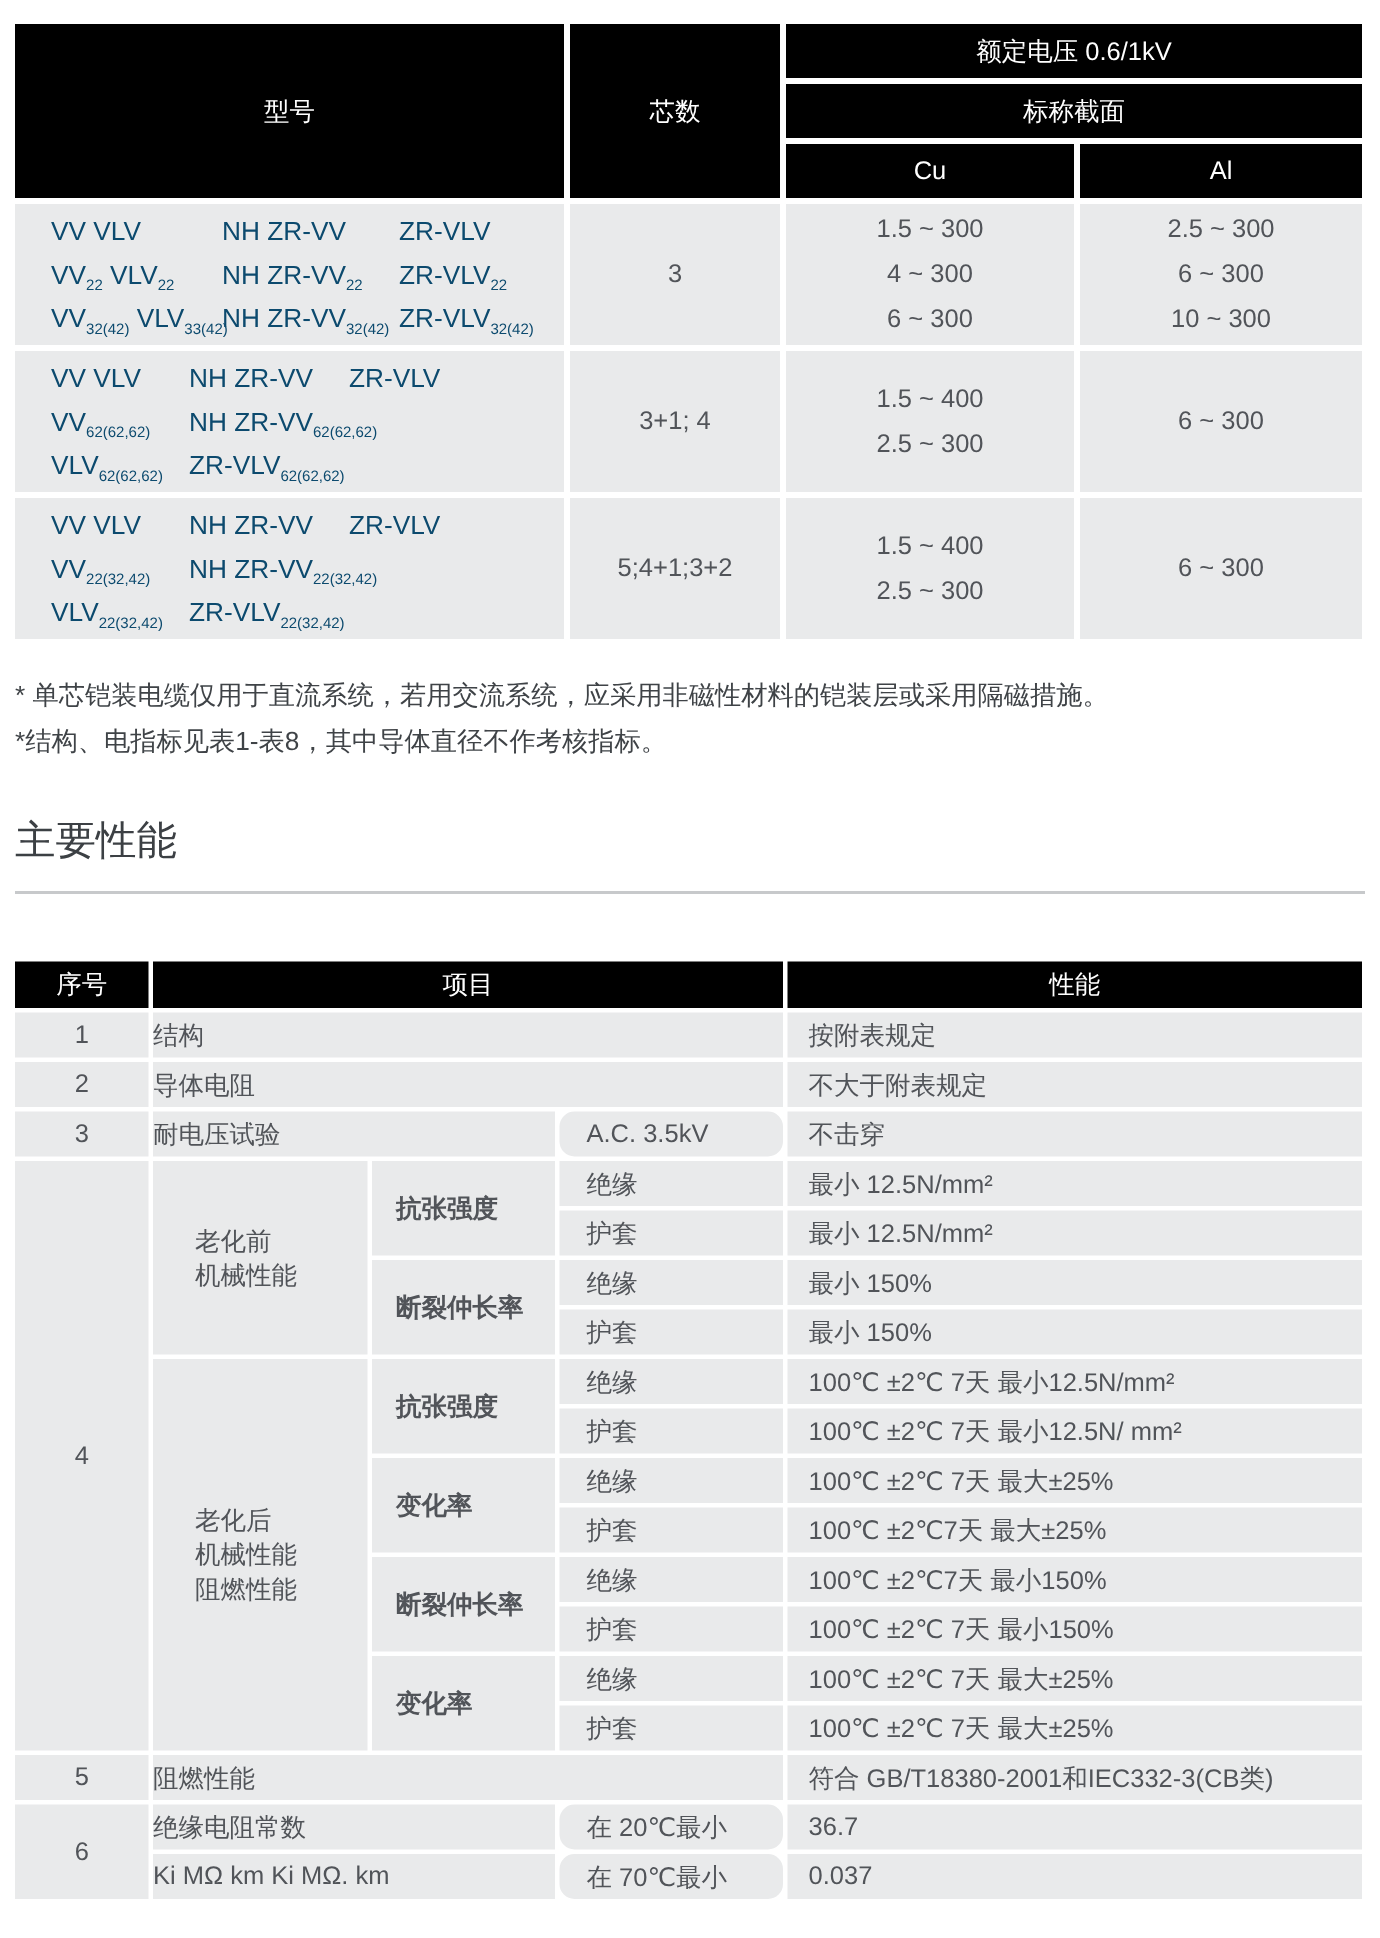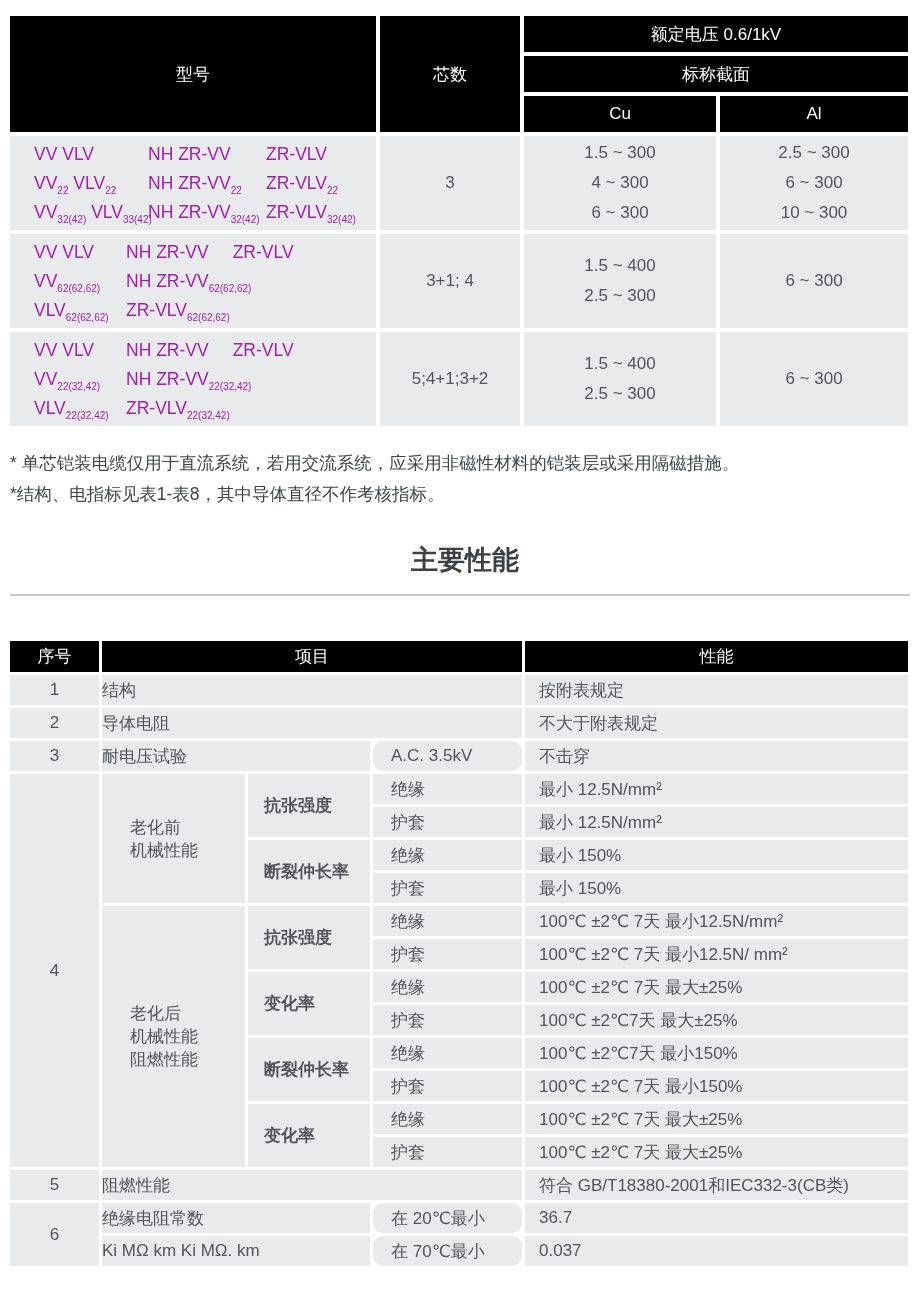--- a/index.html
+++ b/index.html
@@ -22,34 +22,34 @@
   td {
     background: #e9eaeb; font-size: 17px; color: #515459;
     vertical-align: middle;
   }
 
   
   .t1 { border-spacing: 4px; width: 906px; margin-left: 6px; }
   .t1 th { height: 36px; }
   .t1 td { height: 94px; }
   .t1 .center { text-align: center; }
-  .t1 .model-cell { padding-left: 24px; font-size: 17.5px; color: #a21caf; }
+  .t1 .model-cell { padding-left: 24px; font-size: 17.5px; color: #0c4a6e; }
   .t1 .mline { display: flex; line-height: 29px; white-space: nowrap; }
   .t1 .r1 .mline span:nth-child(1) { width: 114px; }
   .t1 .r1 .mline span:nth-child(2) { width: 118px; }
   .t1 .r23 .mline span:nth-child(1) { width: 92px; }
   .t1 .r23 .mline span:nth-child(2) { margin-right: 24px; }
   .t1 sub { font-size: 10px; line-height: 0; }
   .t1 .vline { line-height: 30px; }
 
   
   .notes { margin: 18px 0 0 10px; font-size: 17.5px; color: #3f4347; line-height: 31px; }
 
   
-  .sec-title { margin: 32px 0 0 10px; font-size: 27px; font-weight: 700; color: #3c4044; text-align: center; }
+  .sec-title { margin: 32px 0 0 10px; font-size: 27px; font-weight: 400; color: #3c4044; }
   .sec-rule { margin: 16px 10px 0 10px; border: none; border-top: 2px solid #c7c9cb; height: 0; }
 
   
   .t2 { border-spacing: 3px; width: 904px; margin-left: 7px; margin-top: 42px; }
   .t2 th { height: 31px; }
   .t2 td { height: 30px; }
   .t2 .c { text-align: center; }
   .t2 .item { }
   .t2 .grp  { padding-left: 28px; white-space: pre-line; line-height: 23px; }
   .t2 .prop { padding-left: 16px; font-weight: bold; }

